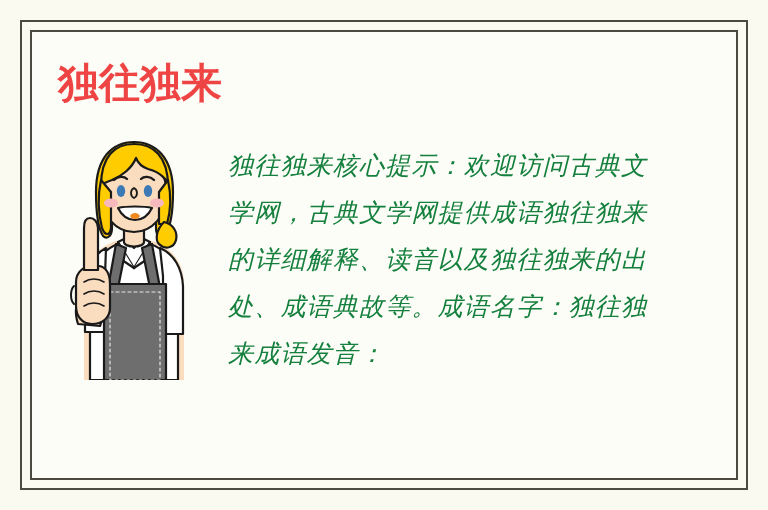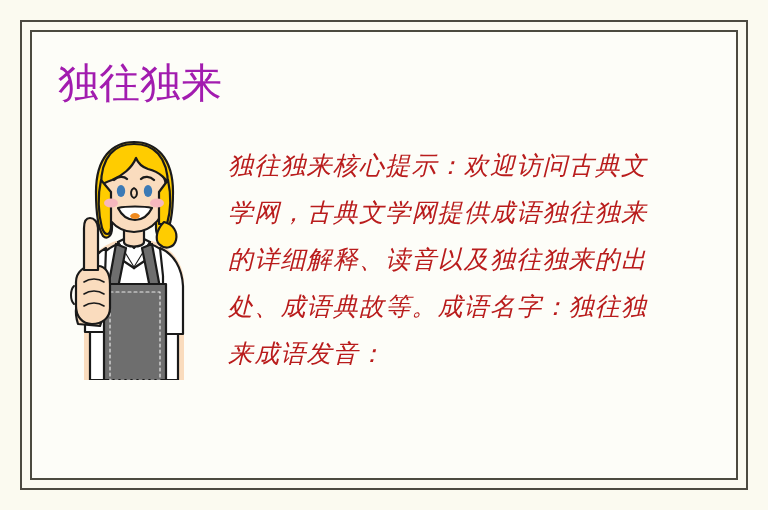--- a/index.html
+++ b/index.html
@@ -53,23 +53,23 @@
     background: #FDFDF8;
   }
 
   .page-title {
     position: absolute;
     left: 26px;
     top: 26px;
     font-size: 41px;
     line-height: 50px;
     letter-spacing: 0px;
-    color: #a21caf;
+    color: #ef4444;
     font-family: "DejaVu Sans", "Liberation Sans", sans-serif;
-    font-weight: 400;
+    font-weight: 700;
     white-space: nowrap;
   }
 
   .body-area {
     position: absolute;
     left: 0;
     top: 104px;
     width: 704px;
     height: 280px;
   }
@@ -85,21 +85,21 @@
   .illustration svg { display:block; width:140px; height:244px; }
 
   
   .body-text {
     position: absolute;
     left: 196px;
     top: 6px;
     width: 420px;
     font-size: 25px;
     line-height: 47px;
-    color: #b91c1c;
+    color: #15803d;
     font-family: "DejaVu Serif", "Liberation Serif", serif;
     font-style: italic;
     letter-spacing: 1.2px;
     white-space: pre-wrap;
     word-break: break-all;
   }
 </style>
 </head>
 <body>
 

